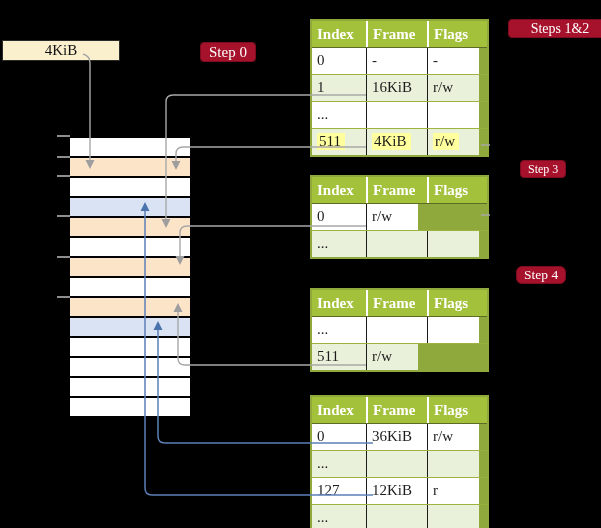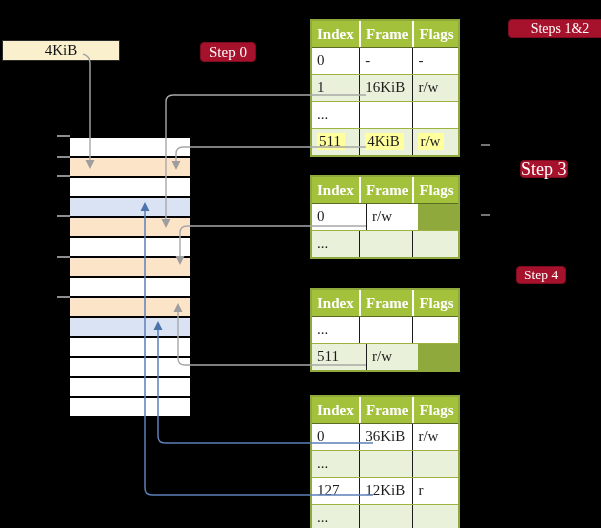--- a/index.html
+++ b/index.html
@@ -25,26 +25,26 @@
   }
 
   
   .badge{
     position:absolute;background:var(--badge);color:#fff;border:1px solid #7e0c20;
     border-radius:4px;font-size:14px;line-height:17px;padding:0 8px;
     text-align:center;white-space:nowrap;z-index:2;
   }
   #badge-step0{left:200px;top:42px;font-size:15px;line-height:18px;}
   #badge-steps12{left:508px;top:19px;width:86px;}
-  #badge-step3{left:520px;top:160px;font-size:18px;line-height:16px;padding:0 0;}
-  #badge-step4{left:516px;top:266px;font-size:13.5px;line-height:16px;padding:0 7px;}
+  #badge-step3{left:520px;top:160px;font-size:12px;line-height:16px;padding:0 7px;}
+  #badge-step4{left:516px;top:266px;font-size:13.5px;line-height:16px;padding:0 7px;border-radius:6px;}
 
   
   .ptable{
-    position:absolute;left:310px;width:150px;box-sizing:border-box;
+    position:absolute;left:310px;width:179px;box-sizing:border-box;
     border:2px solid var(--tborder);background:var(--tborder);z-index:1;
   }
   #ptable-0{top:19px;}
   #ptable-1{top:175px;}
   #ptable-2{top:288px;}
   #ptable-3{top:395px;}
   .prow{display:flex;height:27px;box-sizing:border-box;}
   .prow.phead{height:26px;background:var(--tgreen);}
   .prow + .prow{border-top:1.5px solid var(--tsep);}
   .phead + .prow{border-top:1.5px solid #5d6b24;}

